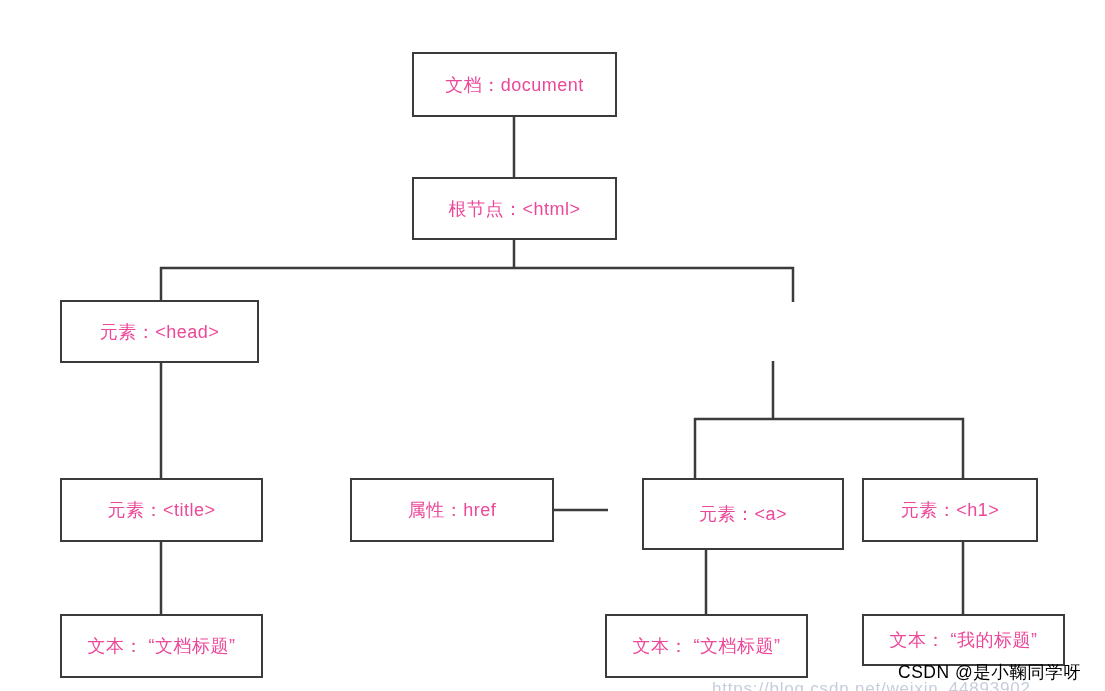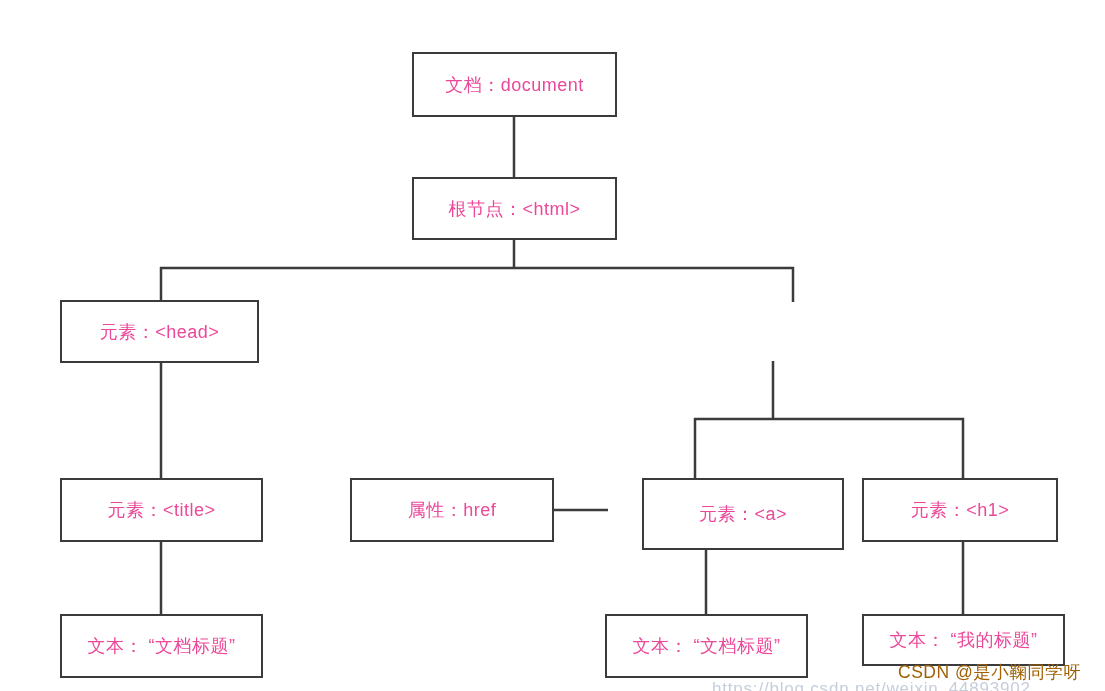--- a/index.html
+++ b/index.html
@@ -29,21 +29,21 @@
     letter-spacing: 0.5px;
     color: #ec4899;
     white-space: nowrap;
     z-index: 2;
   }
   .watermark-name {
     position: absolute;
     left: 898px;
     top: 660px;
     font-size: 17.5px;
-    color: #a16207;
+    color: #000000;
     letter-spacing: 0.5px;
     z-index: 3;
     white-space: nowrap;
   }
   .watermark-url {
     position: absolute;
     left: 712px;
     top: 679px;
     font-size: 17px;
     color: #c6cedb;
@@ -92,21 +92,21 @@
 
   <div class="node" style="left:60px;  top:300px; width:199px; height:63px;">元素：&lt;head&gt;</div>
 
 
   <div class="node" style="left:60px;  top:478px; width:203px; height:64px;">元素：&lt;title&gt;</div>
 
   <div class="node" style="left:350px; top:478px; width:204px; height:64px;">属性：href</div>
 
   <div class="node" style="left:606px; top:478px; width:202px; height:72px;margin-left:36px;">元素：&lt;a&gt;</div>
 
-  <div class="node" style="left:862px; top:478px; width:196px; height:64px;">元素：&lt;h1&gt;</div>
+  <div class="node" style="left:862px; top:478px; width:176px; height:64px;">元素：&lt;h1&gt;</div>
 
   <div class="node" style="left:60px;  top:614px; width:203px; height:64px;">文本： “文档标题”</div>
 
   <div class="node" style="left:605px; top:614px; width:203px; height:64px;">文本： “文档标题”</div>
 
   <div class="node" style="left:862px; top:614px; width:203px; height:52px;">文本： “我的标题”</div>
 
   <div class="watermark-name">CSDN @是小鞠同学呀</div>
 
   <div class="watermark-url">https://blog.csdn.net/weixin_44893902</div>

